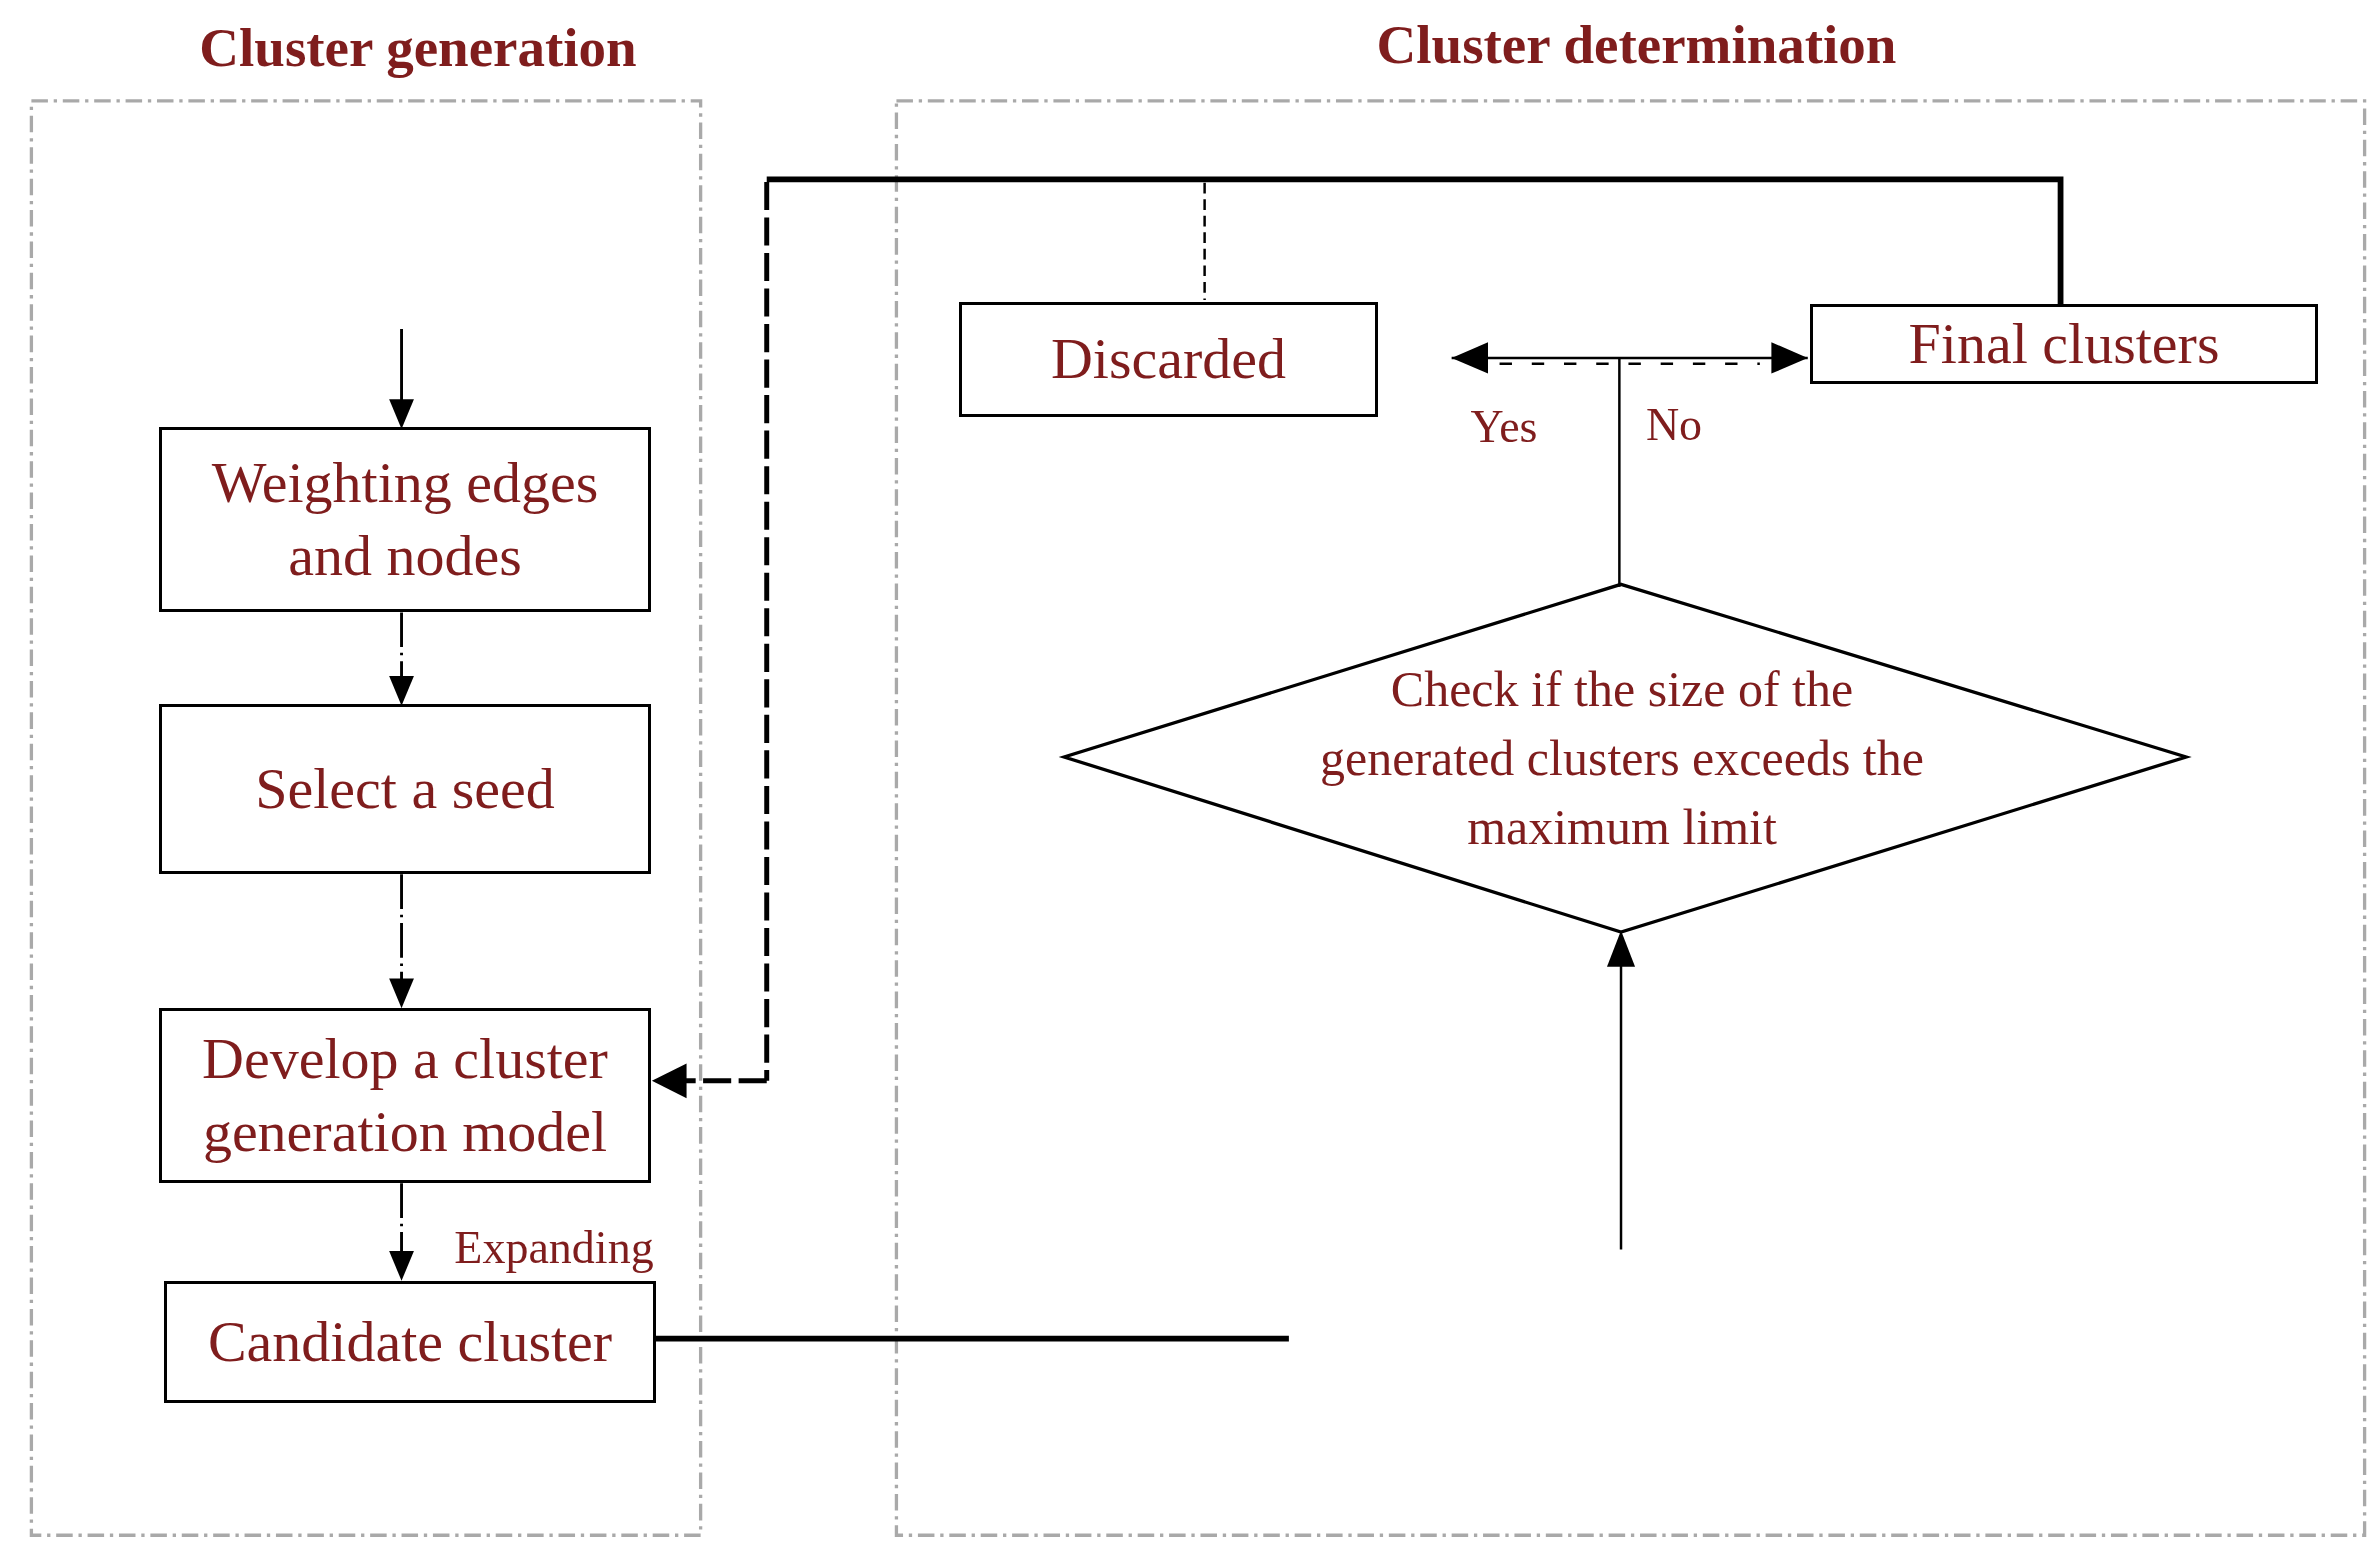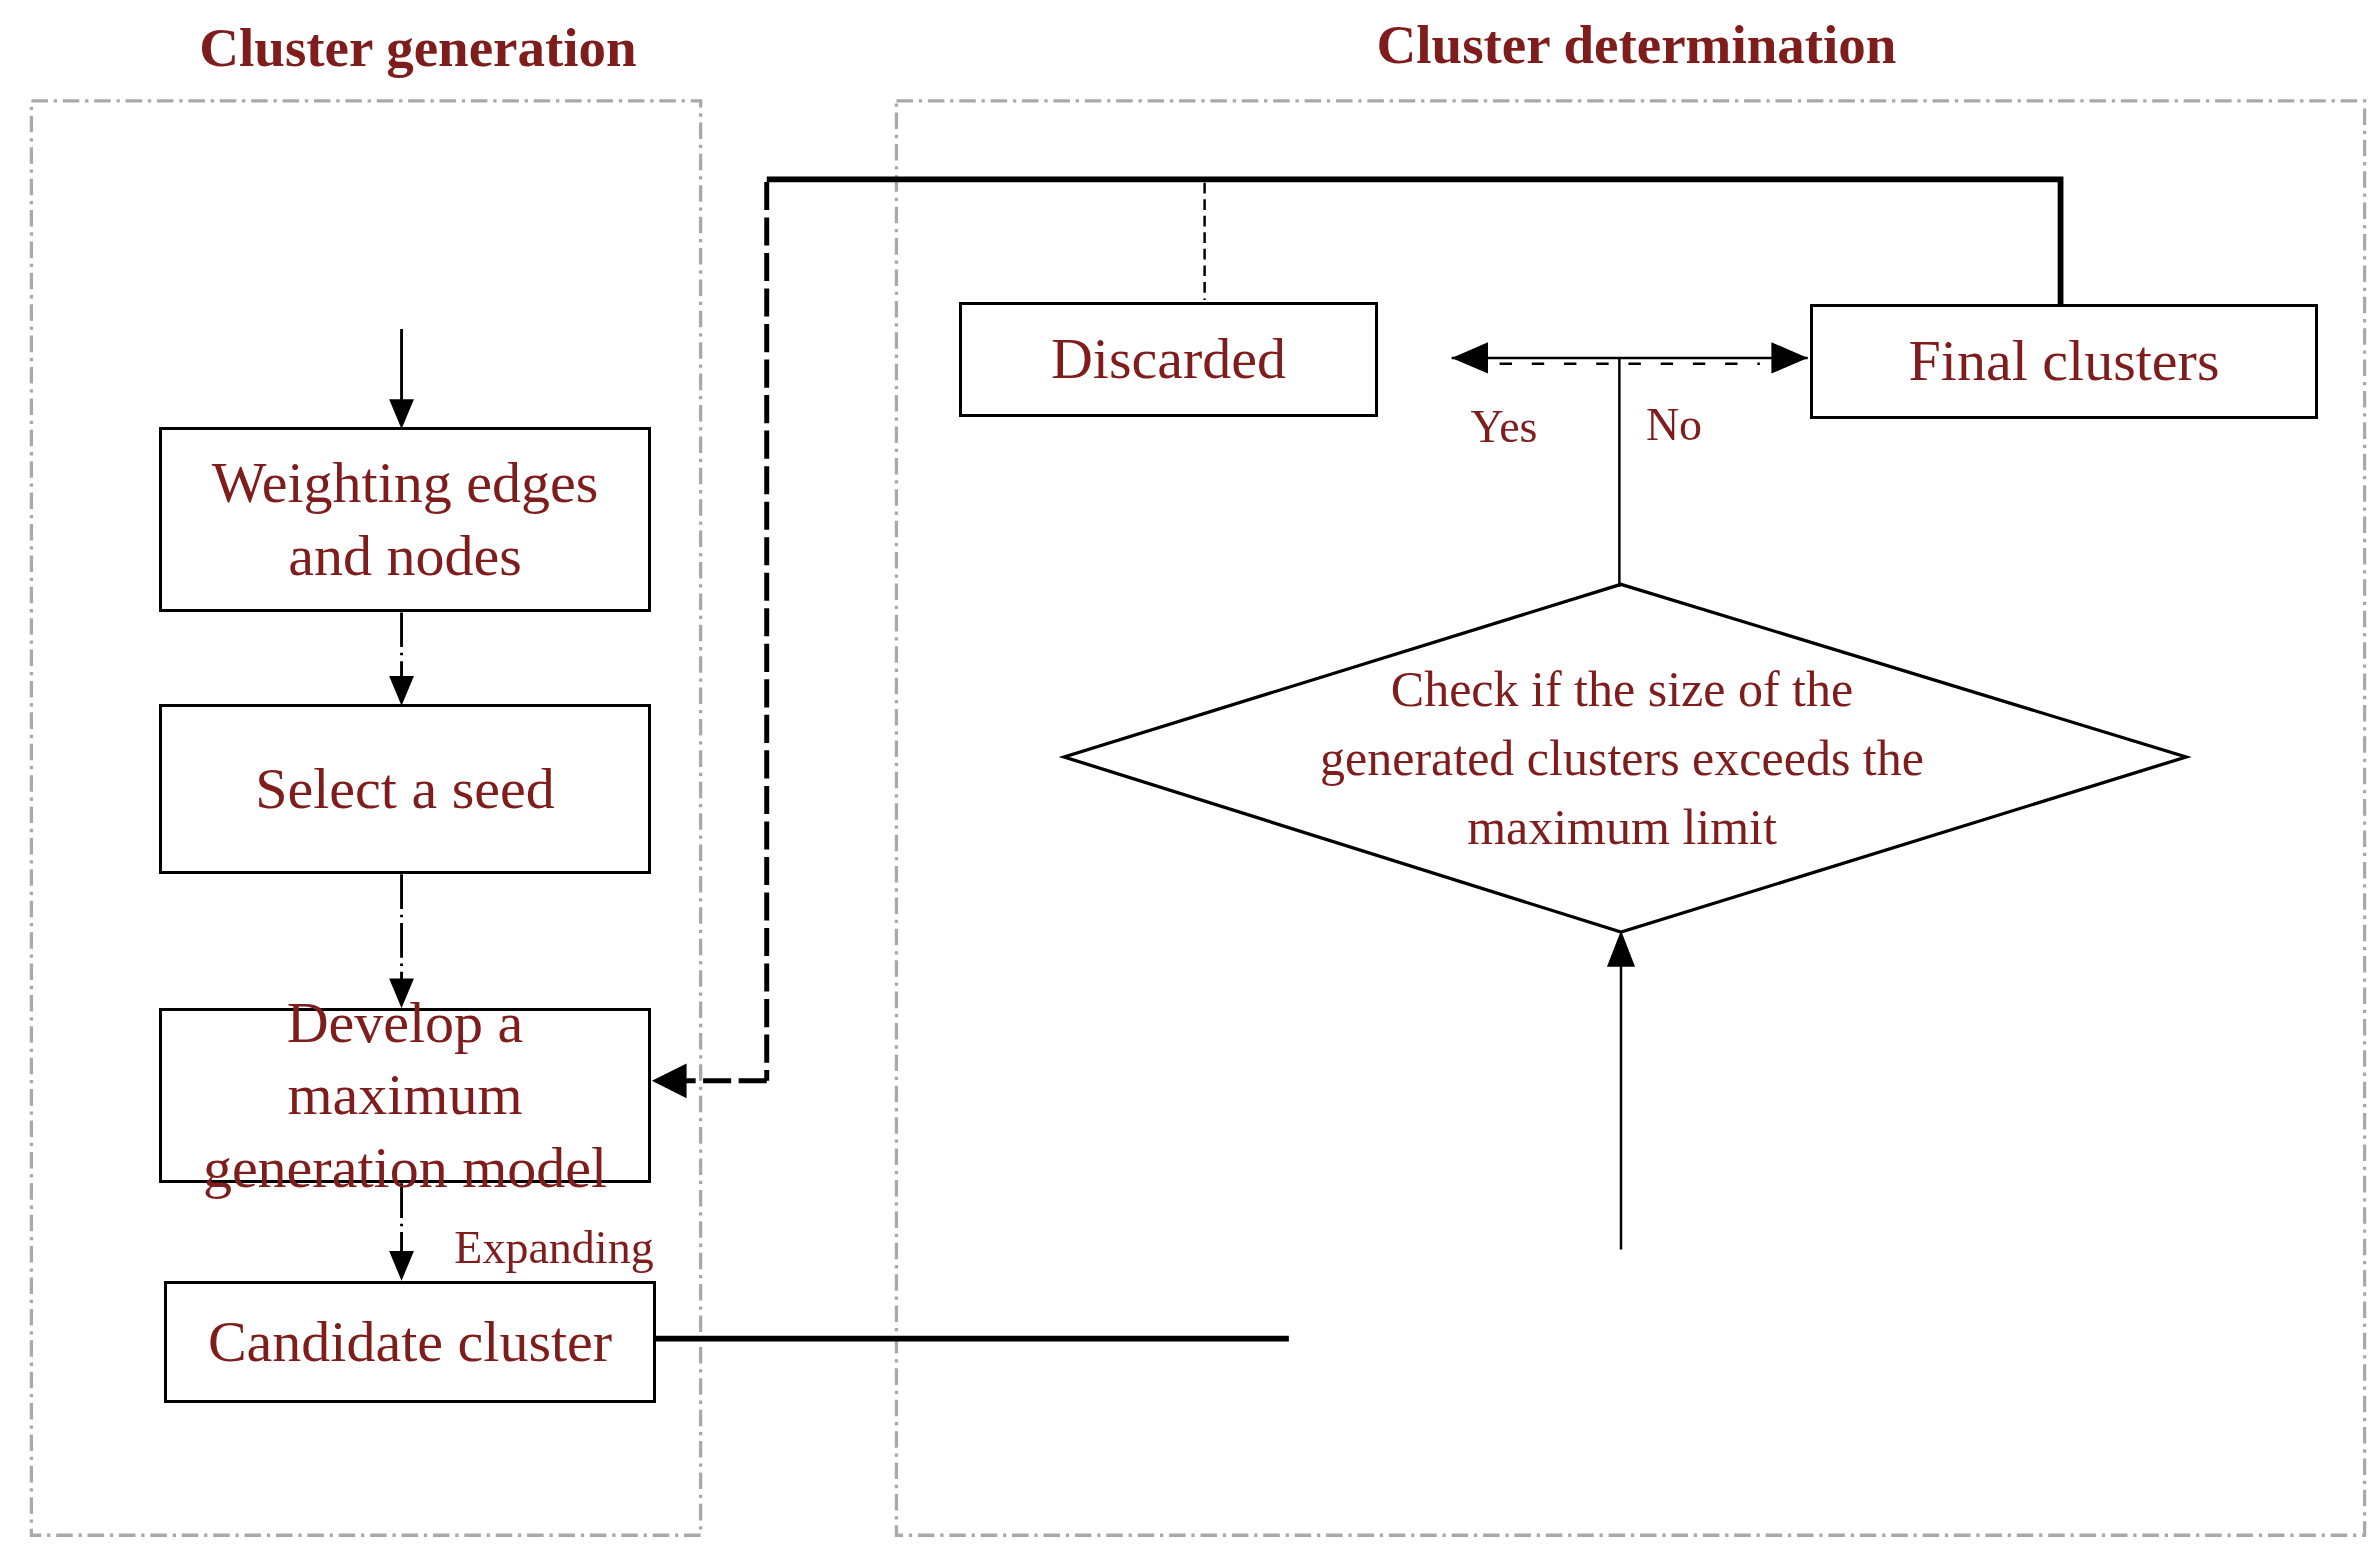--- a/index.html
+++ b/index.html
@@ -68,26 +68,26 @@
 
     <line x1="777" y1="1620" x2="1560" y2="1620" stroke="#000" stroke-width="7"></line>
   </svg>
 
   <div class="section-title" style="left:79px;top:18px;width:678px;">Cluster generation</div>
   <div class="section-title" style="left:897px;top:15px;width:1479px;">Cluster determination</div>
 
   <div class="box" style="left:159px;top:427px;width:492px;height:185px;">Weighting edges
 and nodes</div>
   <div class="box" style="left:159px;top:704px;width:492px;height:170px;">Select a seed</div>
-  <div class="box" style="left:159px;top:1008px;width:492px;height:175px;">Develop a maximum
+  <div class="box" style="left:159px;top:1008px;width:492px;height:175px;">Develop a cluster
 generation model</div>
   <div class="box" style="left:164px;top:1281px;width:492px;height:122px;">Candidate cluster</div>
 
   <div class="box" style="left:959px;top:302px;width:419px;height:115px;">Discarded</div>
-  <div class="box" style="left:1810px;top:304px;width:508px;height:115px;">Final clusters</div>
+  <div class="box" style="left:1810px;top:304px;width:508px;height:80px;">Final clusters</div>
 
   <div class="diamond-label" style="left:1159px;top:653px;width:926px;height:211px;">Check if the size of the
 generated clusters exceeds the
 maximum limit</div>
 
   <div class="edge-label" style="left:434px;top:1223px;width:240px;">Expanding</div>
   <div class="edge-label" style="left:1446px;top:402px;width:116px;">Yes</div>
   <div class="edge-label" style="left:1616px;top:400px;width:116px;">No</div>
 
 </div>

